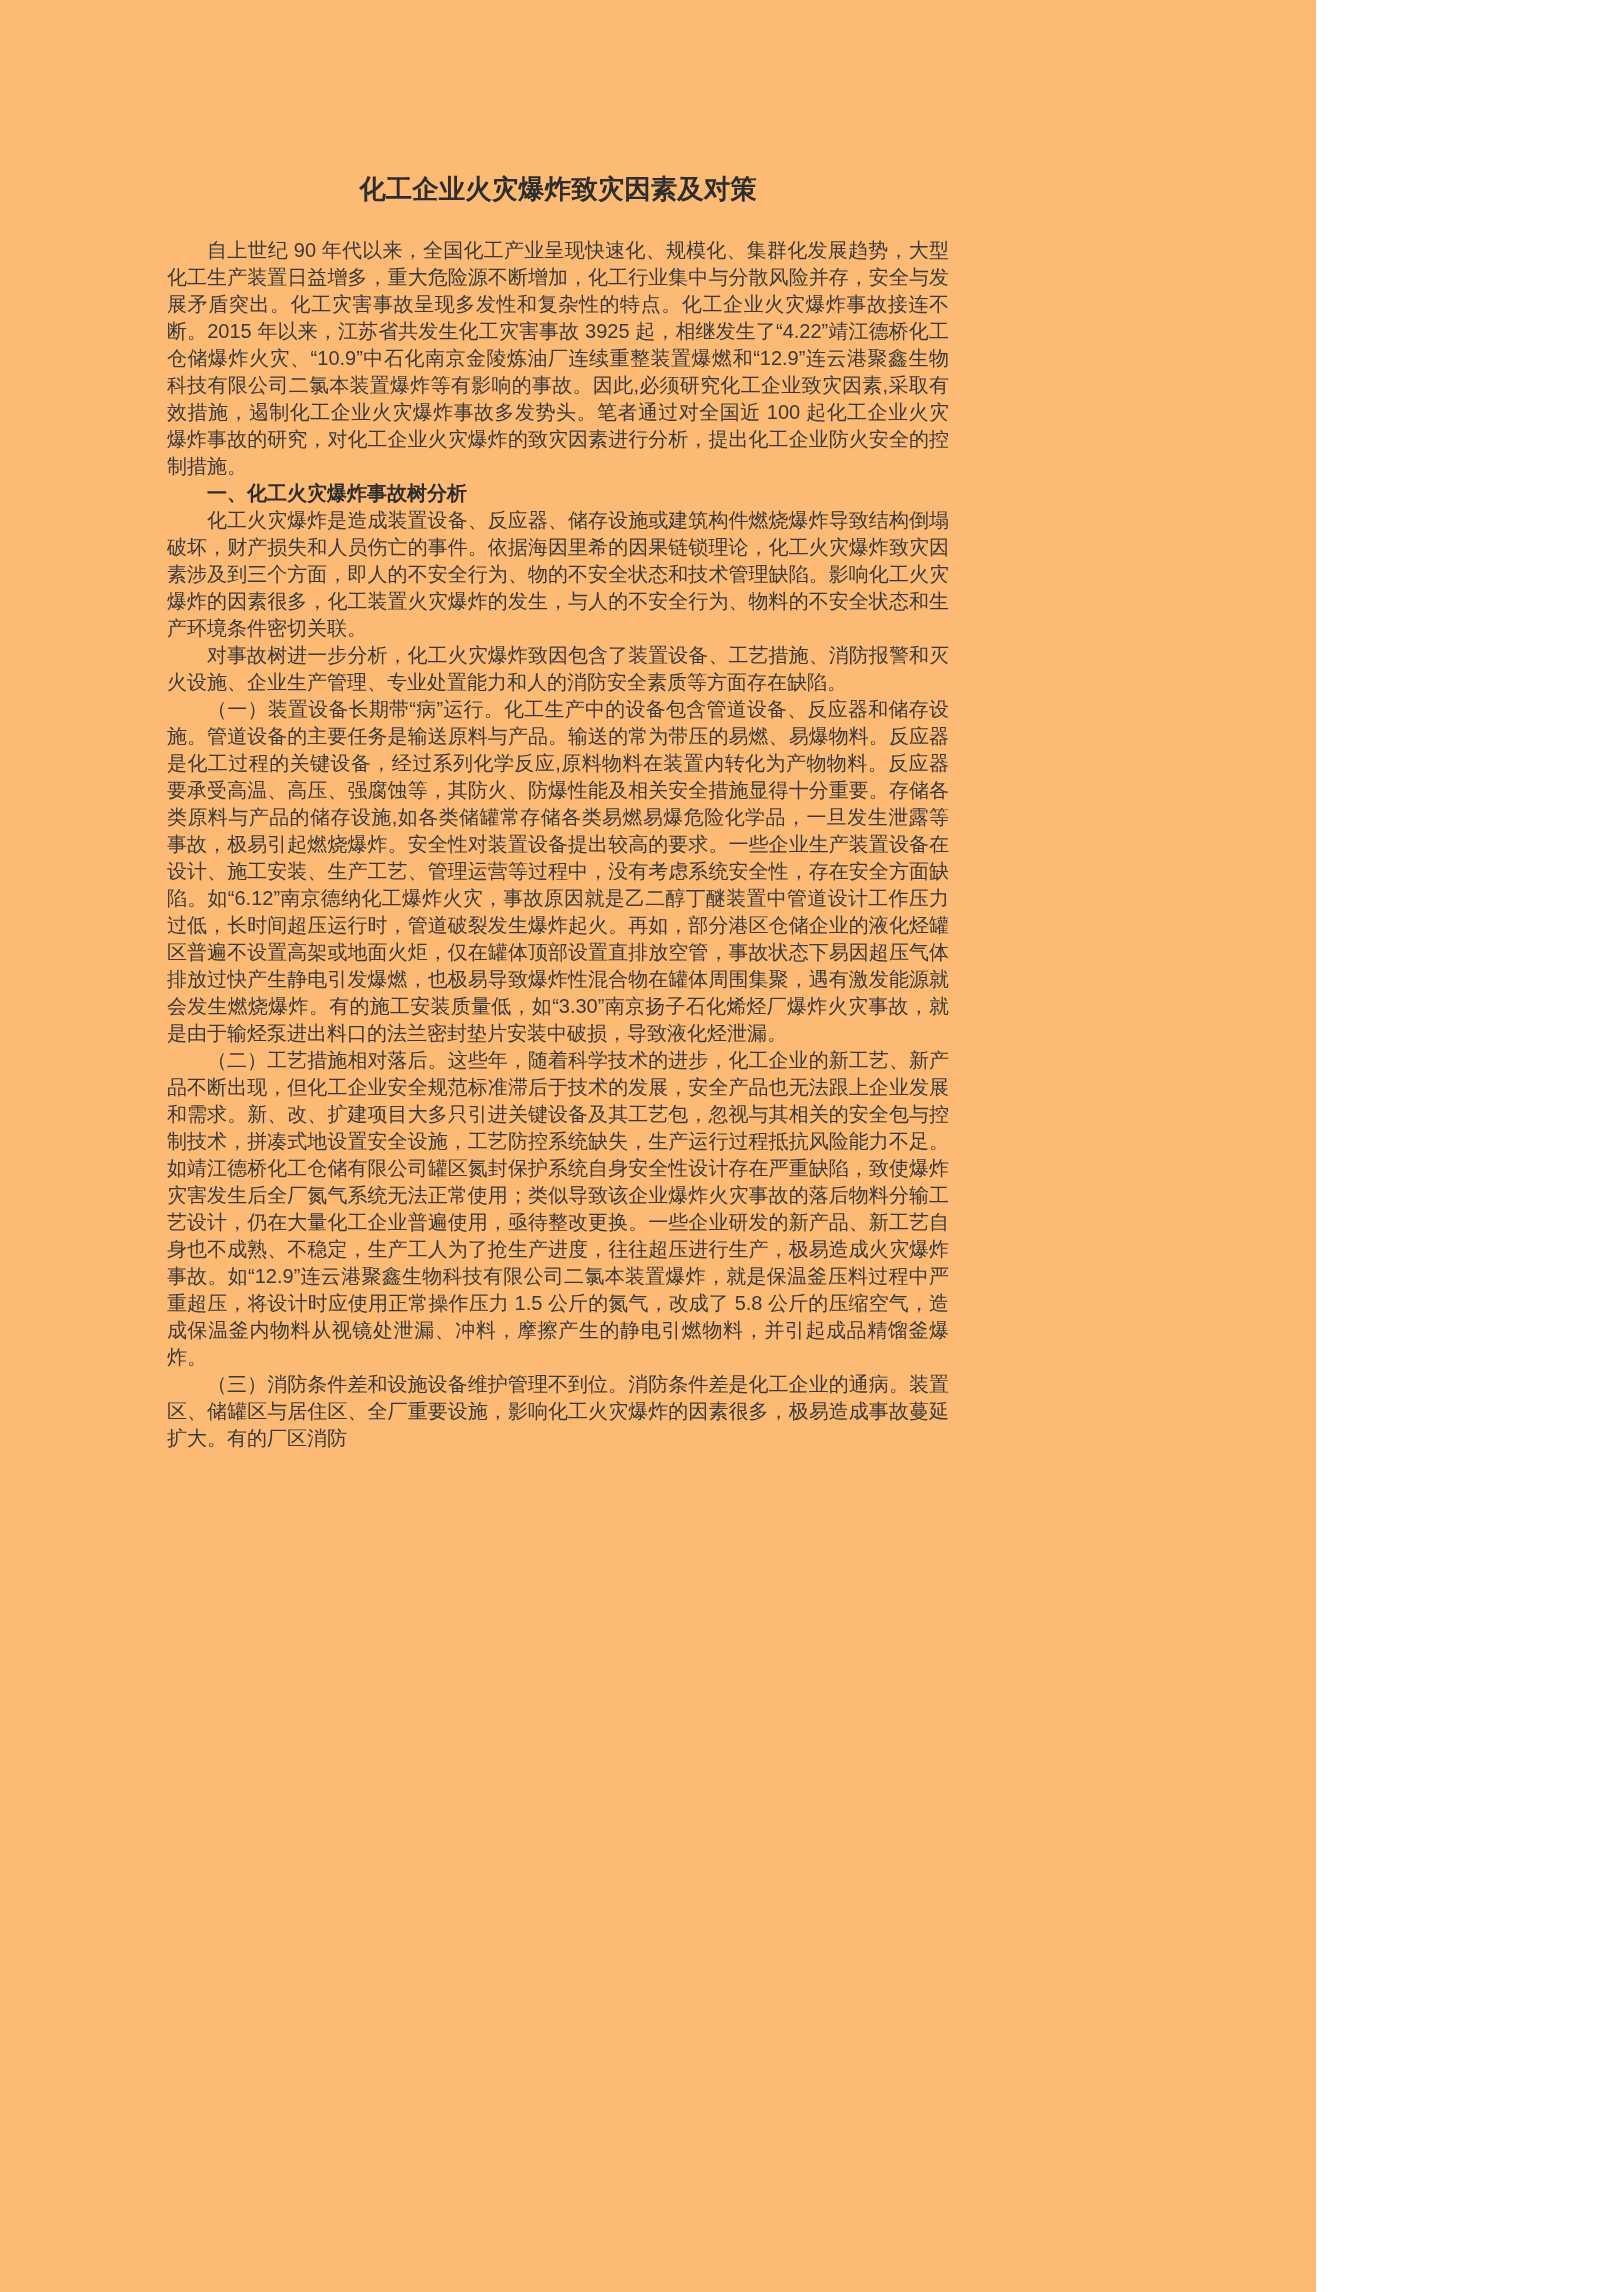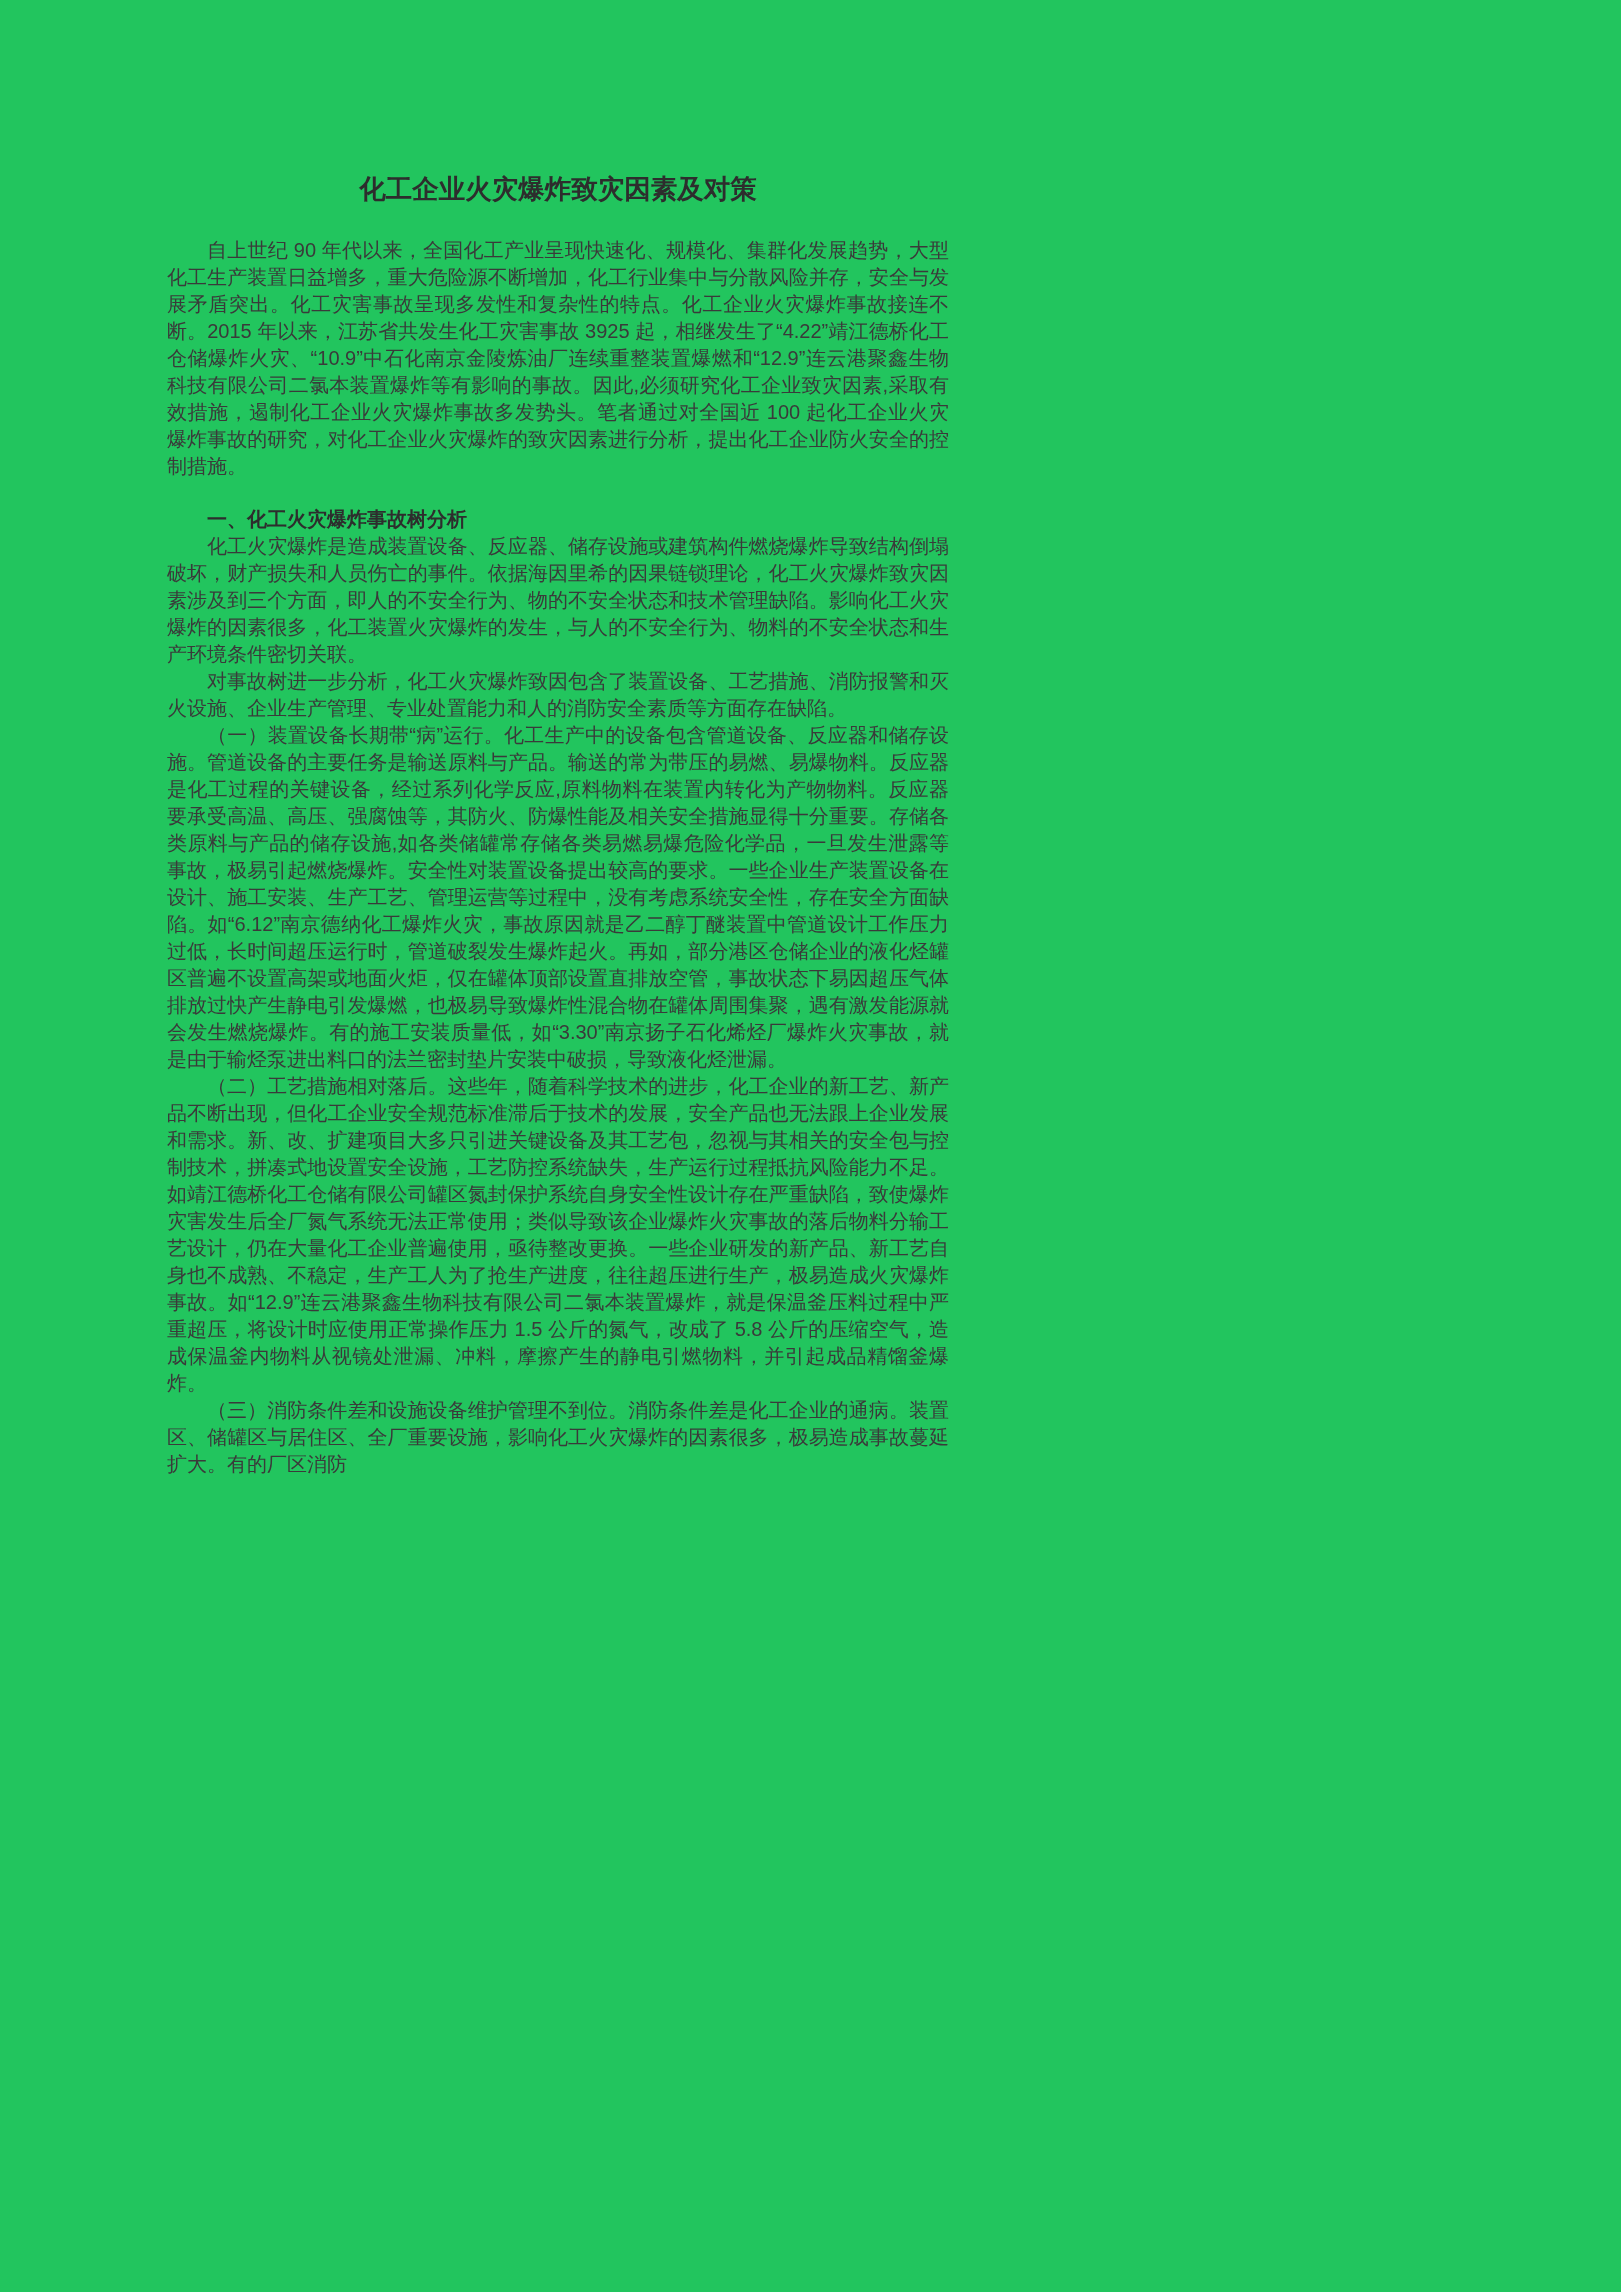--- a/index.html
+++ b/index.html
@@ -2,23 +2,23 @@
 <html><head>
 <meta charset="utf-8">
 <style>
   html, body {
     margin: 0;
     padding: 0;
     background: #ffffff;
   }
   .page {
     position: relative;
-    width: 1621px;
+    width: 1316px;
     height: 2293px;
-    background: #22c55e;
+    background: #fdba74;
     font-family: "Liberation Sans", sans-serif;
     overflow: hidden;
   }
   .content {
     position: absolute;
     left: 167px;
     top: 173px;
     width: 782px;
     color: #3a3a3a;
   }
@@ -34,21 +34,20 @@
     font-size: 20px;
     line-height: 27px;
     margin: 0;
     text-indent: 2em;
     text-align: justify;
     color: #3a3a3a;
   }
   .heading {
     font-weight: 700;
     color: #2d2d2d;
-    margin-top: 26px;
   }
 </style>
 </head>
 <body>
 
 <div class="page">
   <div class="content">
     <h1 class="doc-title">化工企业火灾爆炸致灾因素及对策</h1>
 
     <p class="para">自上世纪 90 年代以来，全国化工产业呈现快速化、规模化、集群化发展趋势，大型化工生产装置日益增多，重大危险源不断增加，化工行业集中与分散风险并存，安全与发展矛盾突出。化工灾害事故呈现多发性和复杂性的特点。化工企业火灾爆炸事故接连不断。2015 年以来，江苏省共发生化工灾害事故 3925 起，相继发生了“4.22”靖江德桥化工仓储爆炸火灾、“10.9”中石化南京金陵炼油厂连续重整装置爆燃和“12.9”连云港聚鑫生物科技有限公司二氯本装置爆炸等有影响的事故。因此,必须研究化工企业致灾因素,采取有效措施，遏制化工企业火灾爆炸事故多发势头。笔者通过对全国近 100 起化工企业火灾爆炸事故的研究，对化工企业火灾爆炸的致灾因素进行分析，提出化工企业防火安全的控制措施。</p>

